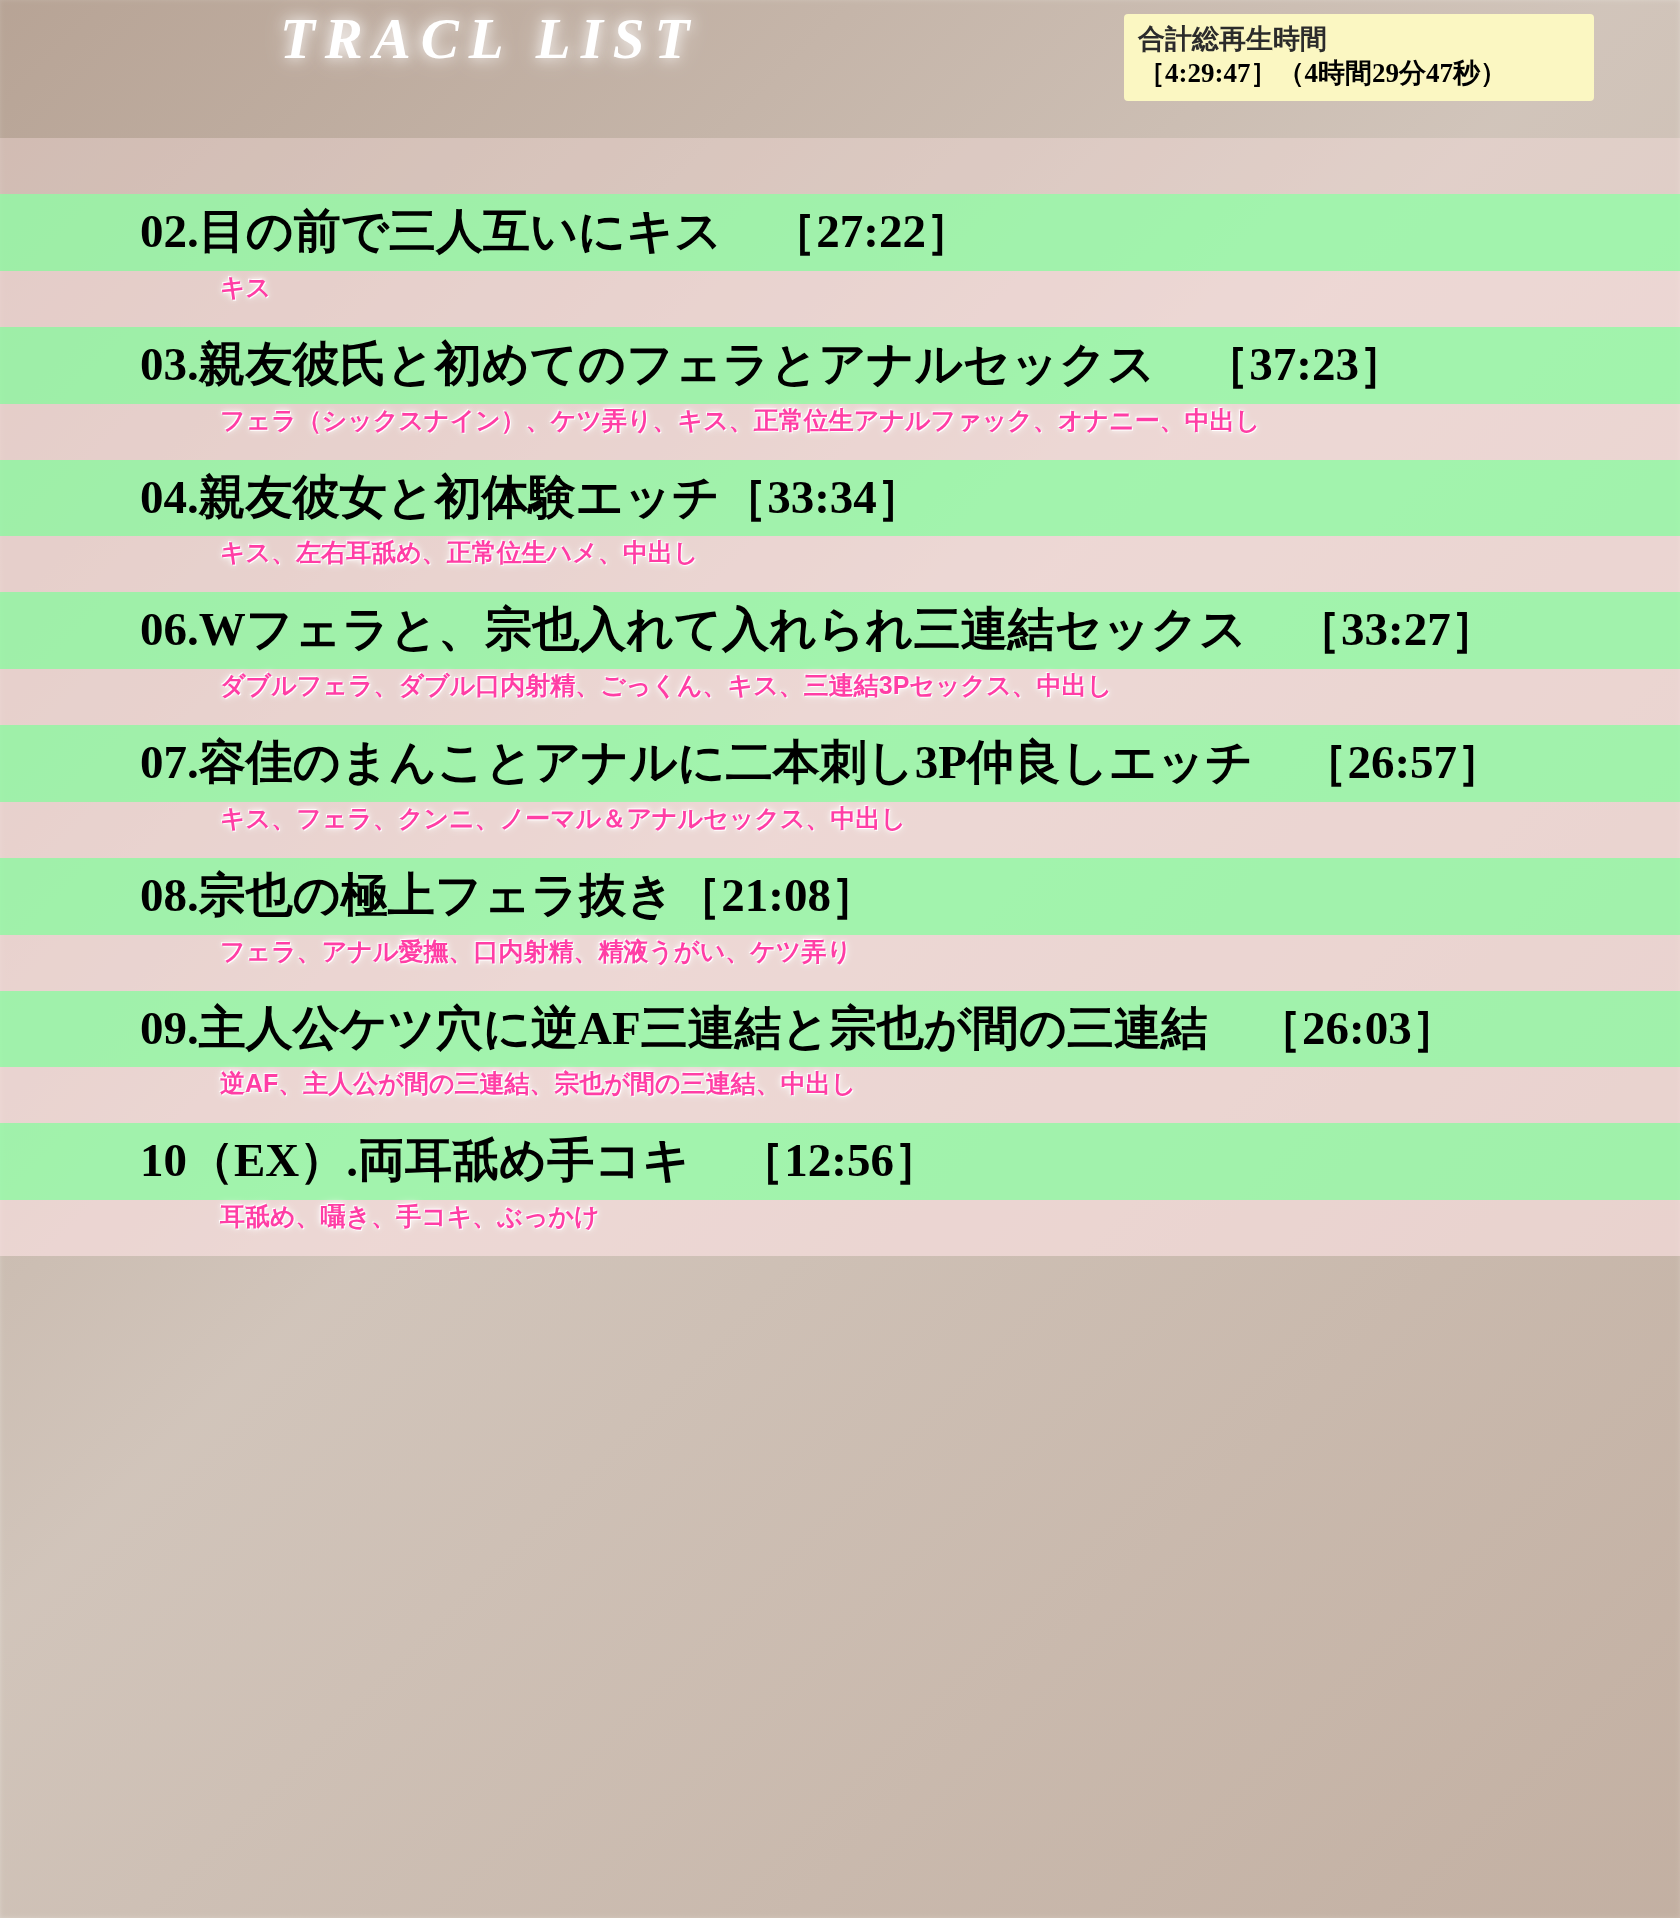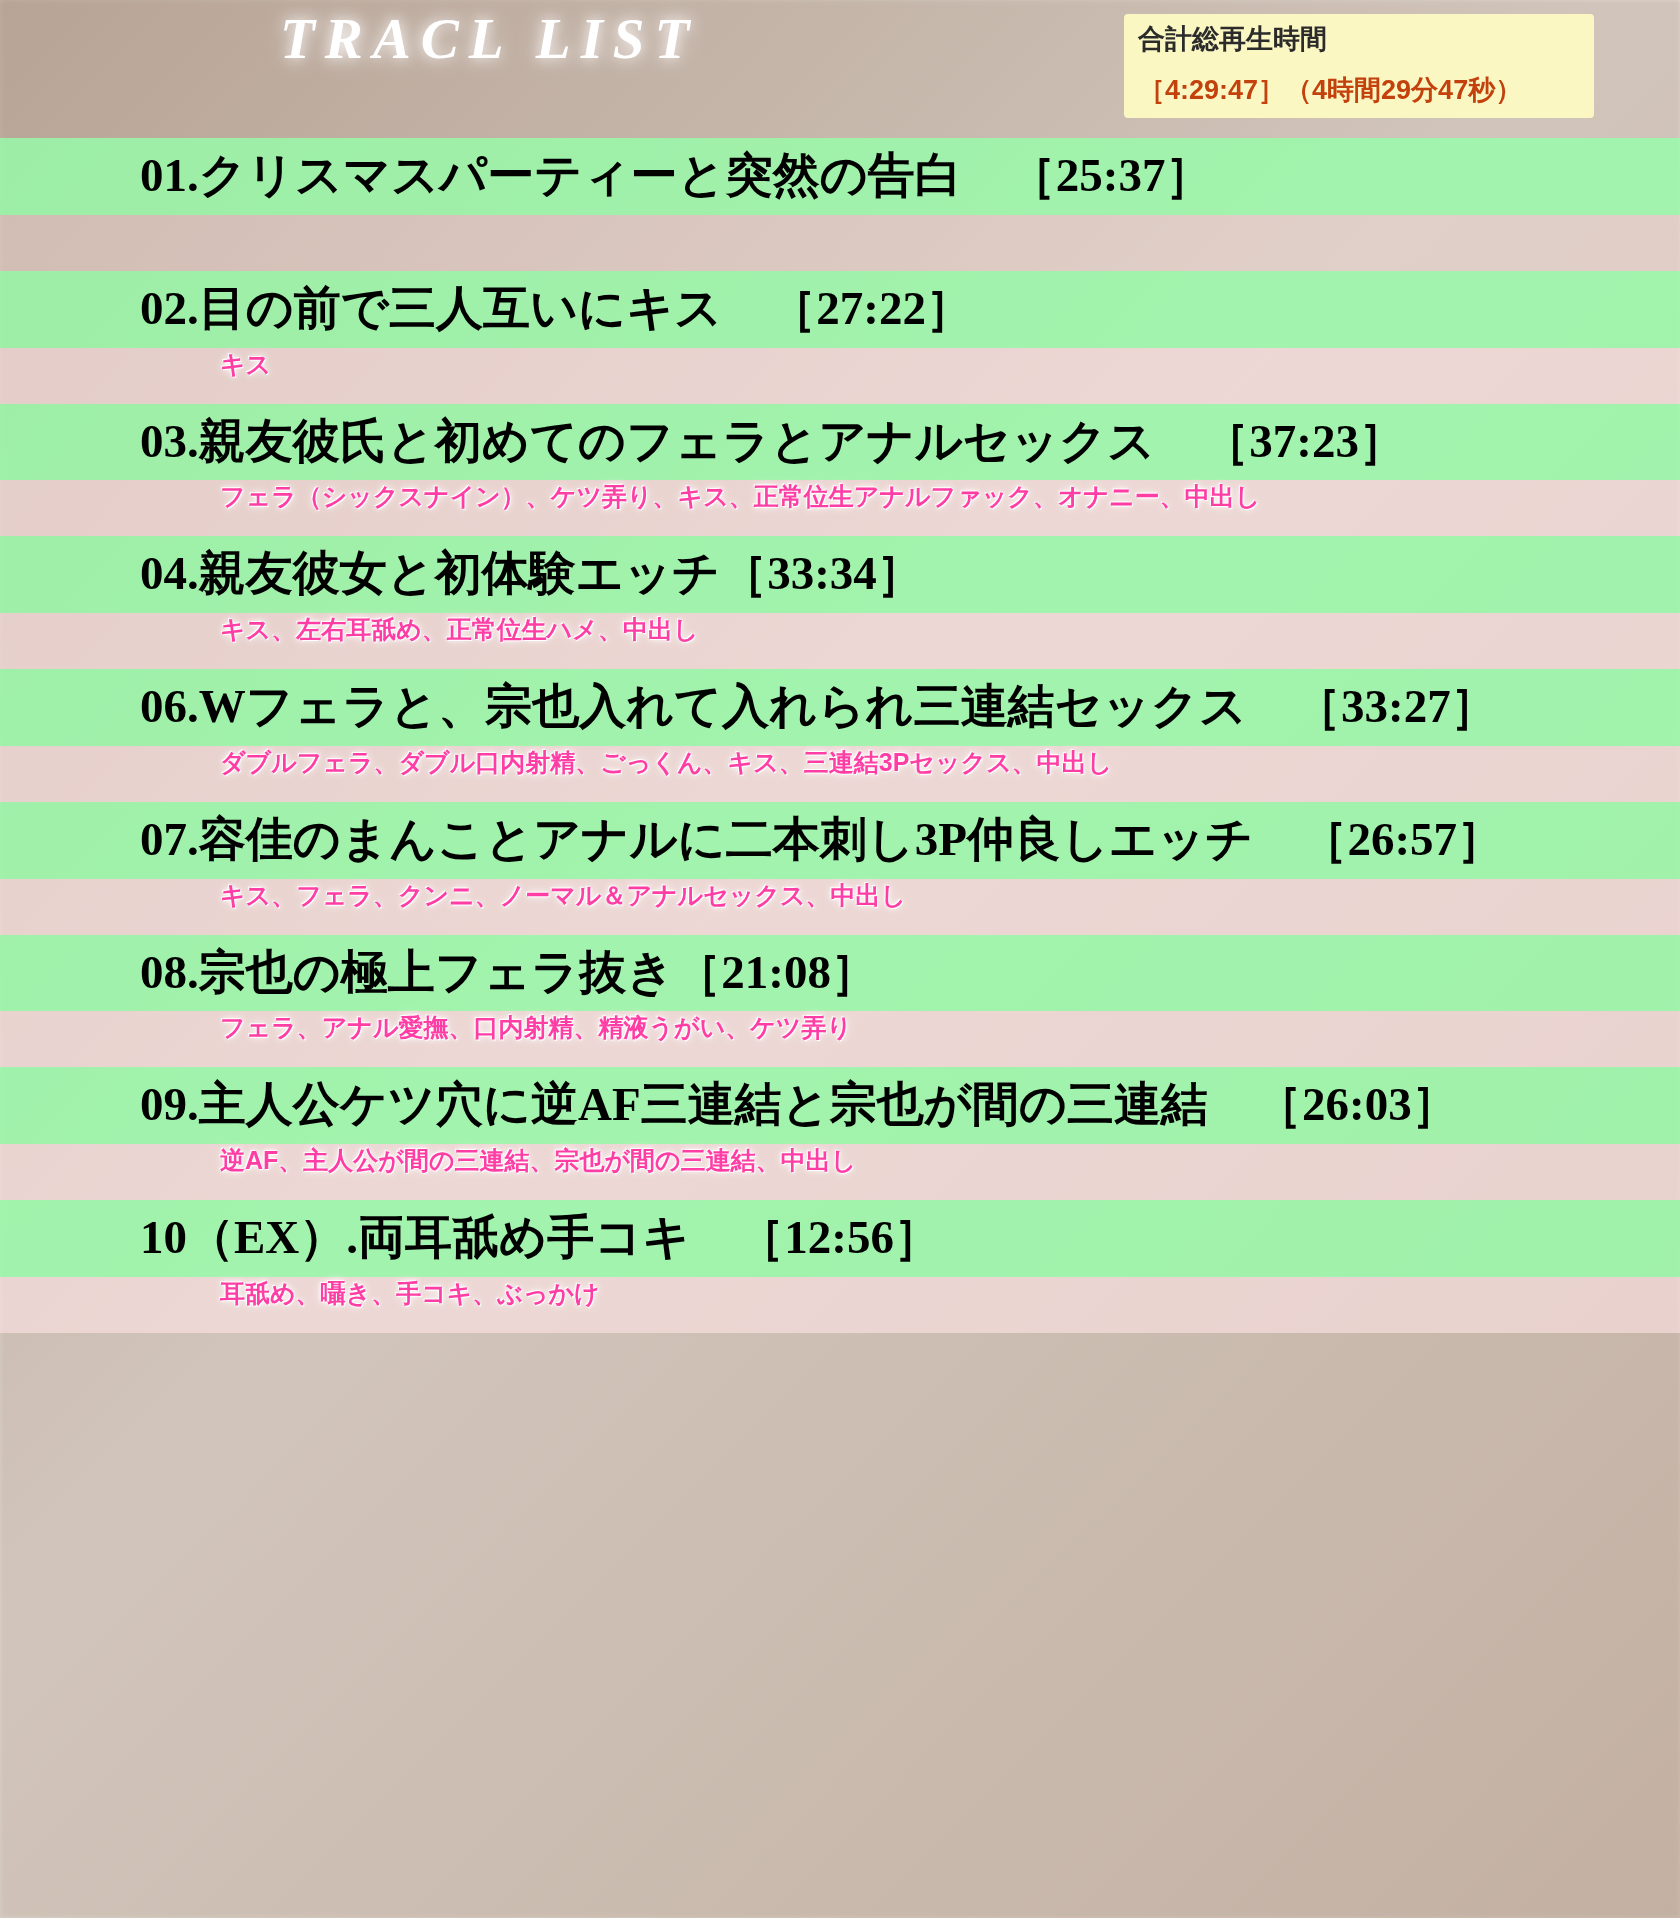--- a/index.html
+++ b/index.html
@@ -74,27 +74,27 @@
   }
   .total-line1 {
     font-family: "Liberation Sans", sans-serif;
     font-weight: 700;
     font-size: 27px;
     color: #2b2b2b;
     line-height: 1.15;
     white-space: nowrap;
   }
   .total-line2 {
-    font-family: Liberation Sans, sans-serif;
+    font-family: Liberation Serif, serif;
     font-weight: 700;
     font-size: 27px;
-    color: #c2410c;
+    color: #000000;
     line-height: 1.15;
     white-space: nowrap;
-    margin-top: 20px;
+    margin-top: 3px;
   }
 
   
   .list {
     position: absolute;
     top: 138px;
     left: 0;
     right: 0;
   }
   .track {
@@ -151,23 +151,20 @@
   <div class="header">
     <div class="title">TRACL LIST</div>
     <div class="total-box">
       <div class="total-line1">合計総再生時間</div>
       <div class="total-line2">［4:29:47］（4時間29分47秒）</div>
     </div>
   </div>
 
   <div class="list" id="track-list">
       <div class="track">
-        <div class="track-title-band">
-          <div class="track-title">01.クリスマスパーティーと突然の告白　［25:37］</div>
-        </div>
         <div class="track-tags-band empty">
           <div class="track-tags"></div>
         </div>
       </div>
       <div class="track">
         <div class="track-title-band">
           <div class="track-title">02.目の前で三人互いにキス　［27:22］</div>
         </div>
         <div class="track-tags-band">
           <div class="track-tags">キス</div>

